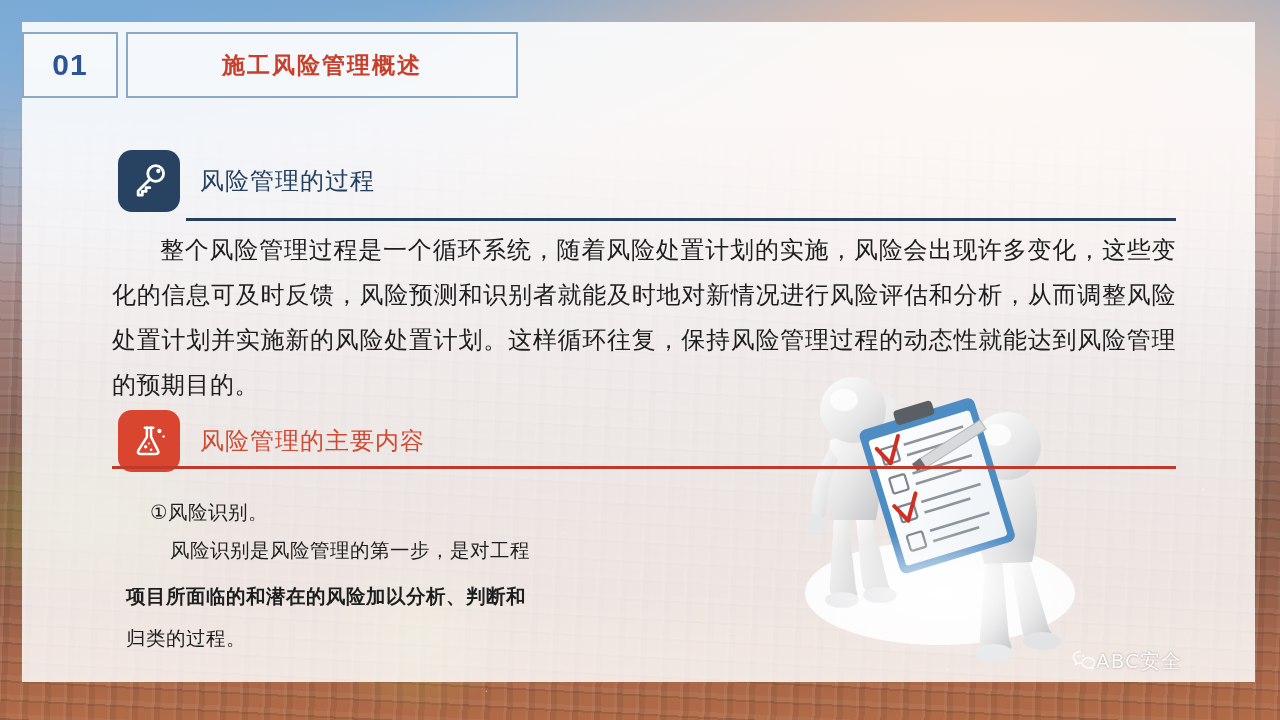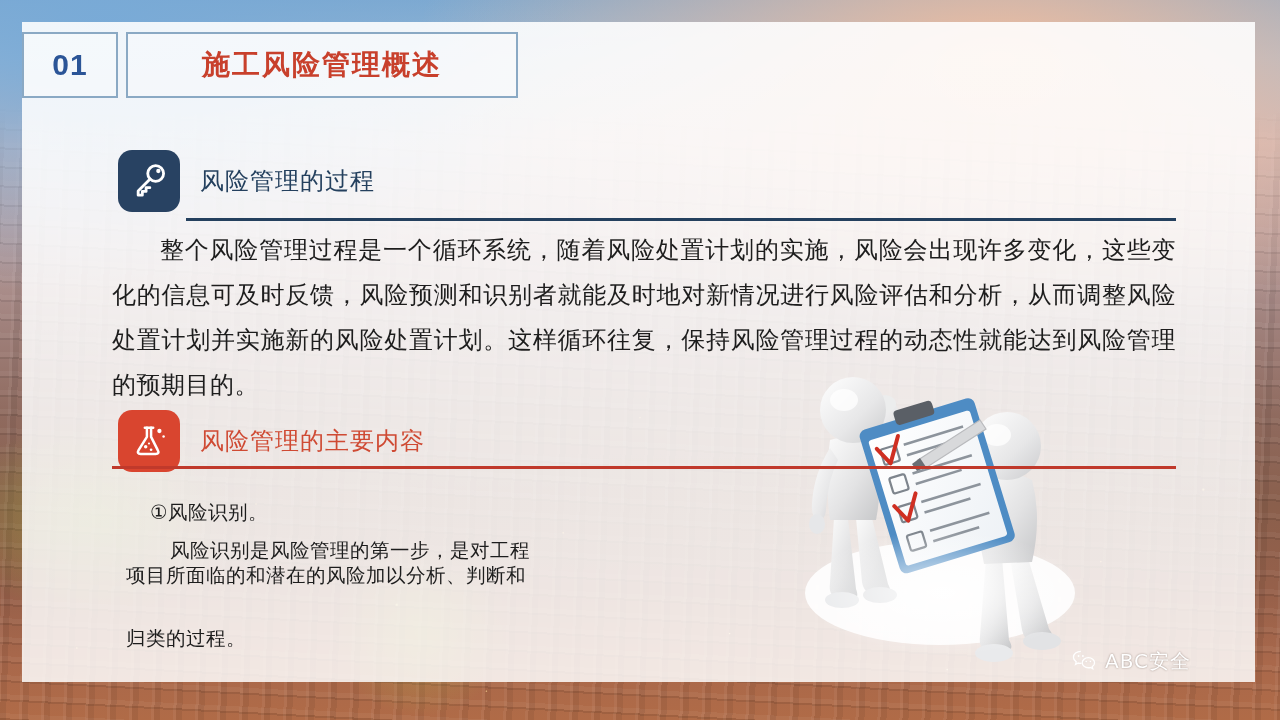--- a/index.html
+++ b/index.html
@@ -127,21 +127,21 @@
   }
 
   .title-box {
     margin-left: 8px;
     width: 388px; height: 62px;
     border: 2px solid #8aa9c4;
     display: flex; align-items: center; justify-content: center;
     background: rgba(255,255,255,0.26);
   }
   .title-box .title {
-    font-size: 28px; font-weight: bold; color: #c8402c;
+    font-size: 23px; font-weight: bold; color: #c8402c;
     letter-spacing: 2px;
     font-family: "DejaVu Sans", "Liberation Sans", sans-serif;
   }
 
   
   .sec { position: absolute; display: flex; align-items: center; }
   .sec-icon {
     width: 62px; height: 62px; border-radius: 14px;
     display: flex; align-items: center; justify-content: center;
     flex: none;
@@ -189,21 +189,21 @@
   
   .illo { position: absolute; left: 790px; top: 368px; width: 310px; height: 300px; }
   .illo-shadow {
     position: absolute; left: 10px; top: 160px; width: 285px; height: 130px;
     background: radial-gradient(ellipse at 50% 50%, rgba(255,255,255,0.92), rgba(255,255,255,0) 68%);
   }
 
   
   .watermark {
     position: absolute; left: 1072px; top: 648px;
-    display: flex; align-items: center; gap: 9px;
+    display: flex; align-items: center; gap: 0;
   }
   .wm-text {
     font-size: 20px; color: #ffffff; letter-spacing: 1px;
     font-family: "DejaVu Sans", "Liberation Sans", sans-serif;
     text-shadow: 0 0 2px rgba(80,60,50,0.55);
   }
 </style>
 </head>
 <body>
 
@@ -349,21 +349,21 @@
         <circle cx="36.5" cy="12" r="2.6" fill="#ffffff"></circle>
         <circle cx="41.5" cy="18.5" r="1.5" fill="#ffffff"></circle>
       </svg>
     </div>
     <span class="sec-label red">风险管理的主要内容</span>
   </div>
   <div class="rule red" style="left:112px; top:466px; width:1064px;"></div>
 
   <div class="sub-line" style="left:150px; top:532px; width:560px;">　风险识别是风险管理的第一步，是对工程</div>
   <div class="sub-line" style="left:150px; top:494px; width:560px;">①风险识别。</div>
-  <div class="sub-line" style="left:126px; top:557px; width:600px;">项目所面临的和潜在的风险加以分析、判断和</div>
+  <div class="sub-line" style="left:126px; top:578px; width:600px;font-weight:bold;">项目所面临的和潜在的风险加以分析、判断和</div>
   <div class="sub-line" style="left:126px; top:620px; width:600px;">归类的过程。</div>
 
   <div class="watermark">
     <span>
       <svg width="24" height="22" viewBox="0 0 30 26" aria-hidden="true">
         <g fill="none" stroke="#ffffff" stroke-width="1.6">
           <path d="M11 2.2C5.8 2.2 1.8 5.6 1.8 9.6c0 2.3 1.4 4.4 3.5 5.7L4.4 18.6l3.4-1.8c1 .3 2.1.4 3.2.4 .3 0 .6 0 .9 0"></path>
           <path d="M28.2 16.4c0-3.5-3.4-6.3-7.7-6.3s-7.7 2.8-7.7 6.3 3.4 6.3 7.7 6.3c.9 0 1.8-.1 2.6-.3l2.9 1.5-.7-2.6c1.8-1.1 2.9-2.9 2.9-4.9z"></path>
         </g>
         <circle cx="8.2" cy="8" r="1.15" fill="#ffffff"></circle>

